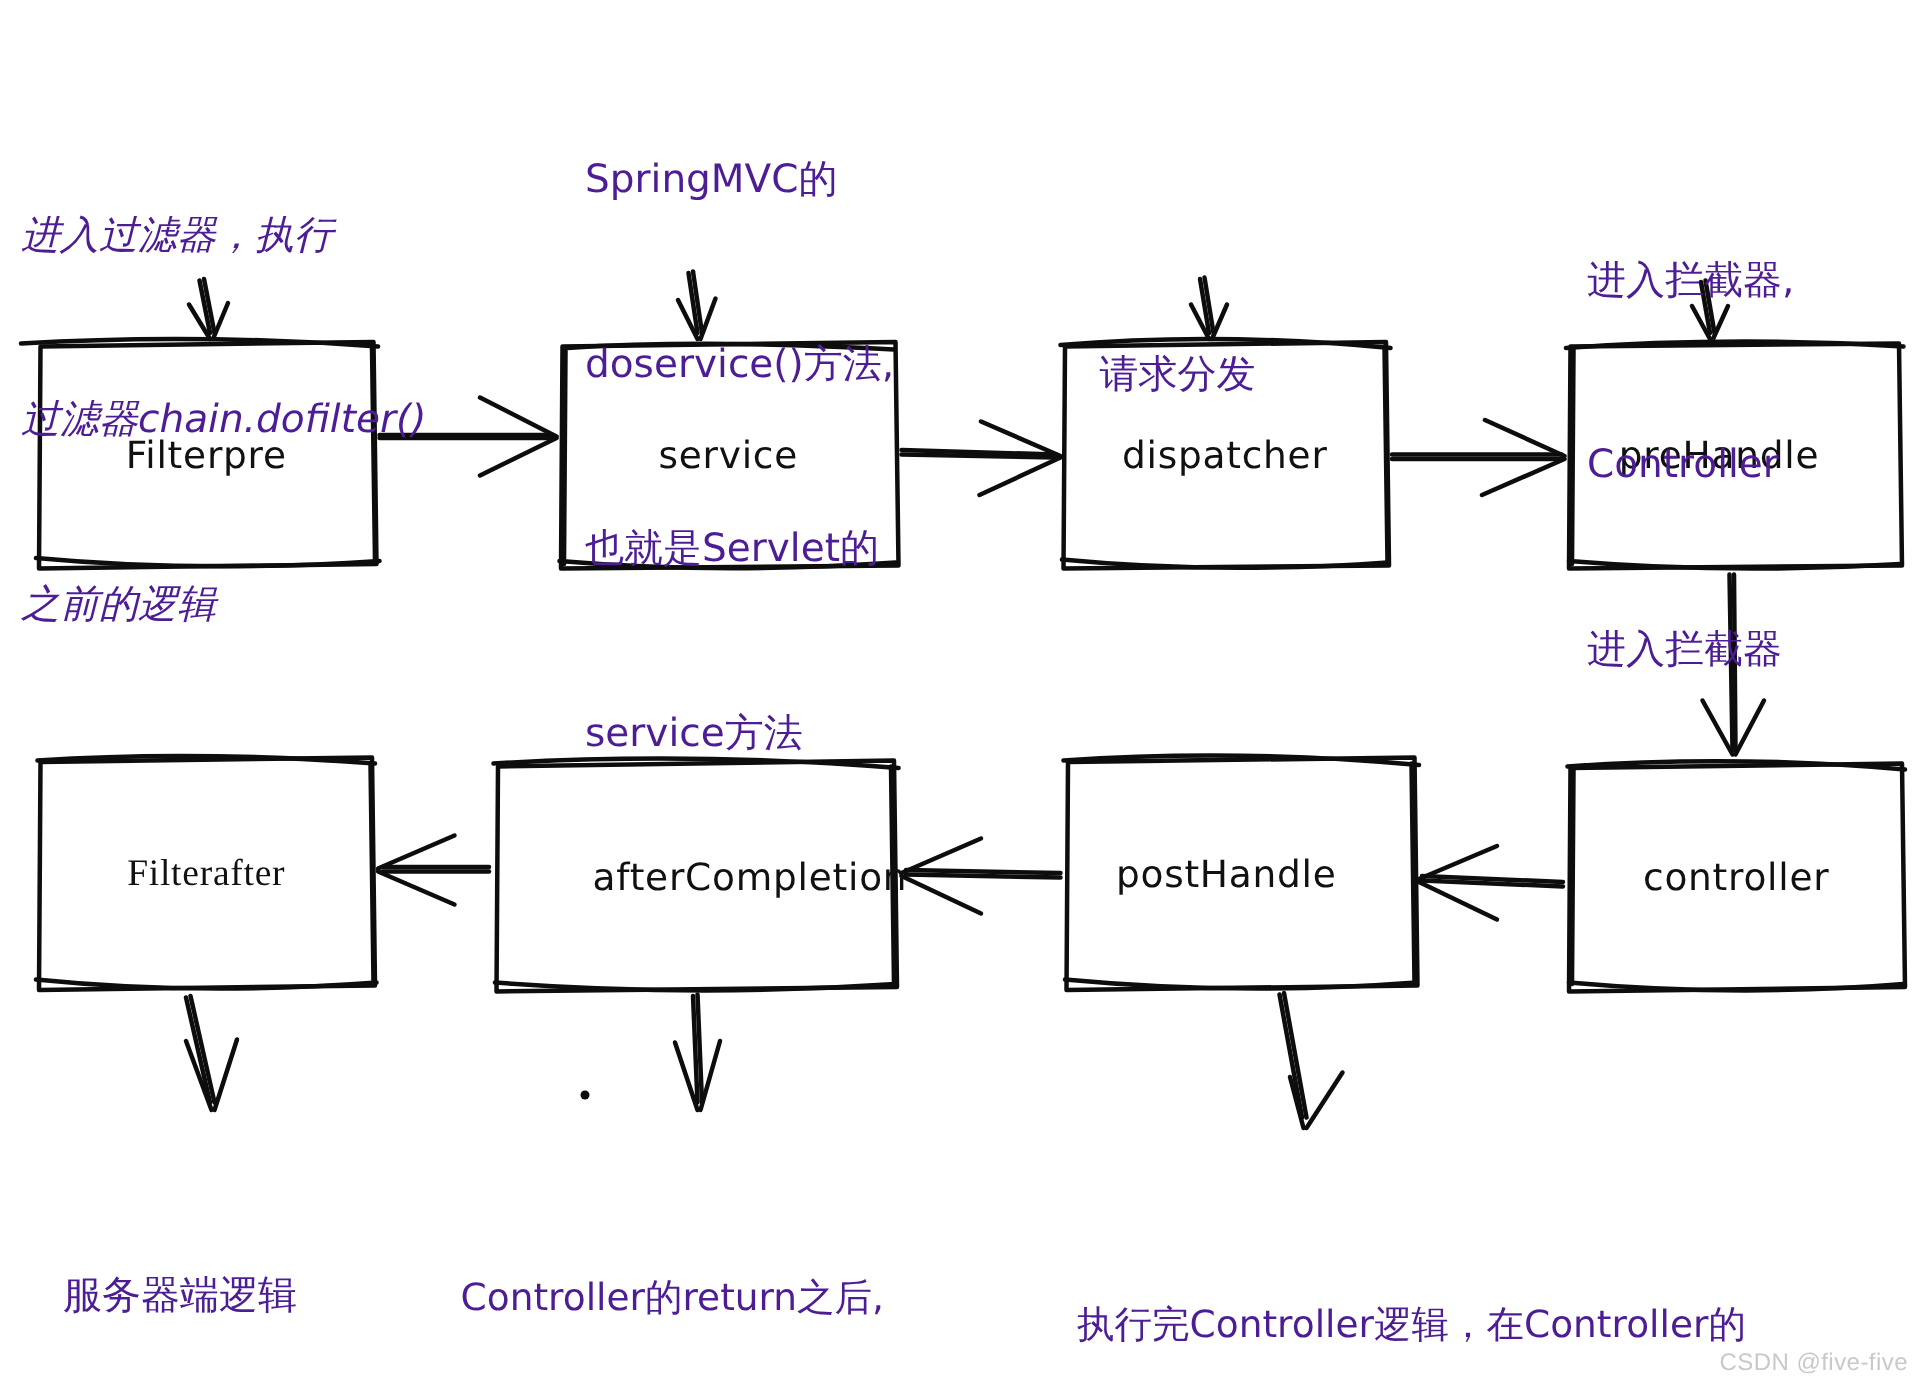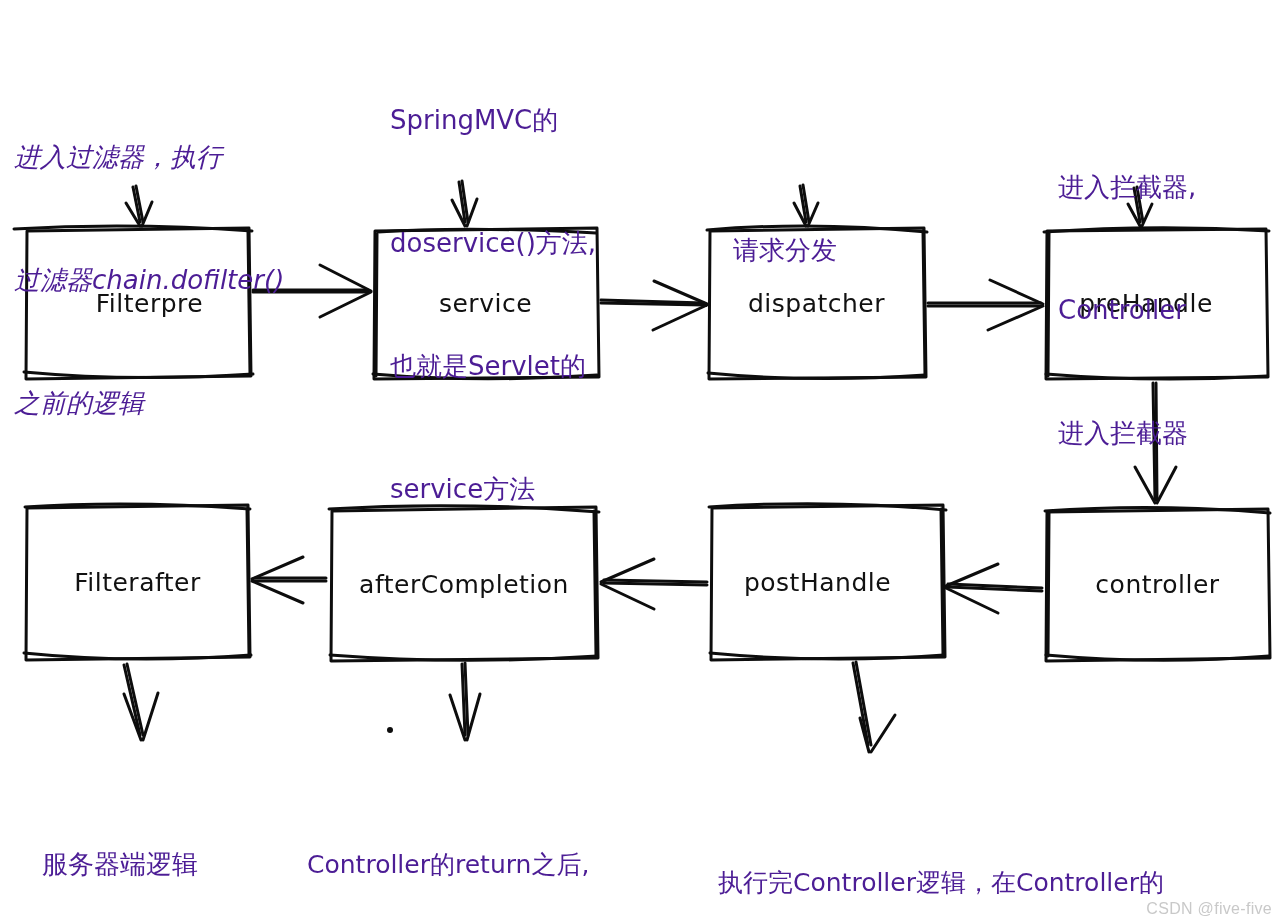--- a/index.html
+++ b/index.html
@@ -208,35 +208,35 @@
       <g>
         <path d="M853,663 L868,745"></path>
         <path d="M856,662 L871,745"></path>
         <path d="M860,718 L869,752"></path>
         <path d="M895,715 L871,752"></path>
       </g>
 
     </g>
   </svg>
 
-  <div class="node-label" style="left:25px; top:228px; width:225px; height:150px;padding-left:12px;">Filterpre</div>
+  <div class="node-label" style="left:25px; top:228px; width:225px; height:150px;">Filterpre</div>
 
   <div class="node-label" style="left:373px; top:228px; width:225px; height:150px;">service</div>
 
   <div class="node-label" style="left:708px; top:228px; width:217px; height:150px;">dispatcher</div>
 
   <div class="node-label" style="left:1045px; top:228px; width:202px; height:150px;">preHandle</div>
 
   <div class="node-label" style="left:1045px; top:508px; width:225px; height:152px;">controller</div>
 
   <div class="node-label" style="left:710px; top:505px; width:215px; height:155px;">postHandle</div>
 
-  <div class="node-label" style="left:330px; top:508px; width:268px; height:152px;">afterCompletion</div>
-
-  <div class="node-label" style="left:25px; top:505px; width:225px; height:155px;">Filterafter</div>
+  <div class="node-label" style="left:330px; top:508px; width:268px; height:152px;padding-left:36px;">afterCompletion</div>
+
+  <div class="node-label" style="left:25px; top:505px; width:225px; height:155px;font-family:Liberation Serif, serif;">Filterafter</div>
 
   <div class="annot" style="left:14px; top:55px;font-style:italic;">
     <div>进入过滤器，执行</div>
     <div>过滤器chain.dofilter()</div>
     <div>之前的逻辑</div>
   </div>
 
   <div class="annot" style="left:390px; top:18px;">
     <div>SpringMVC的</div>
     <div>doservice()方法,</div>

